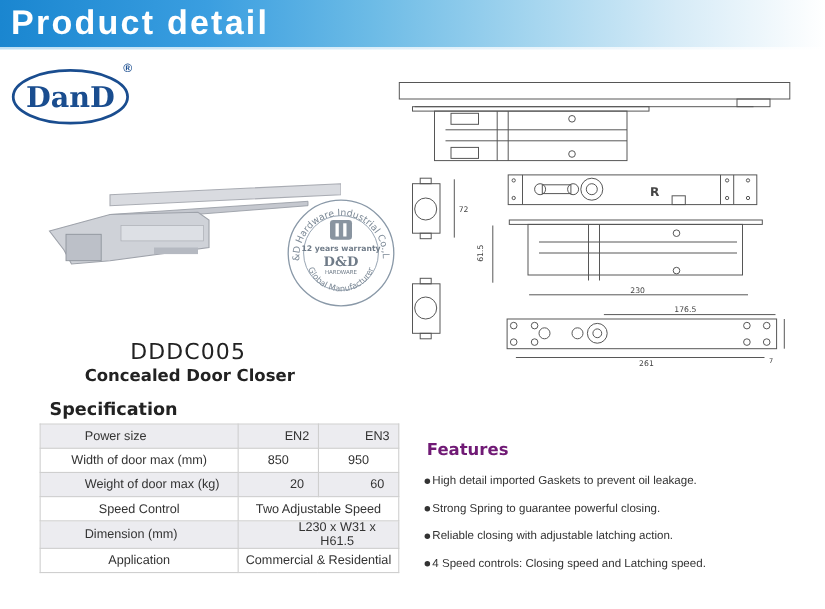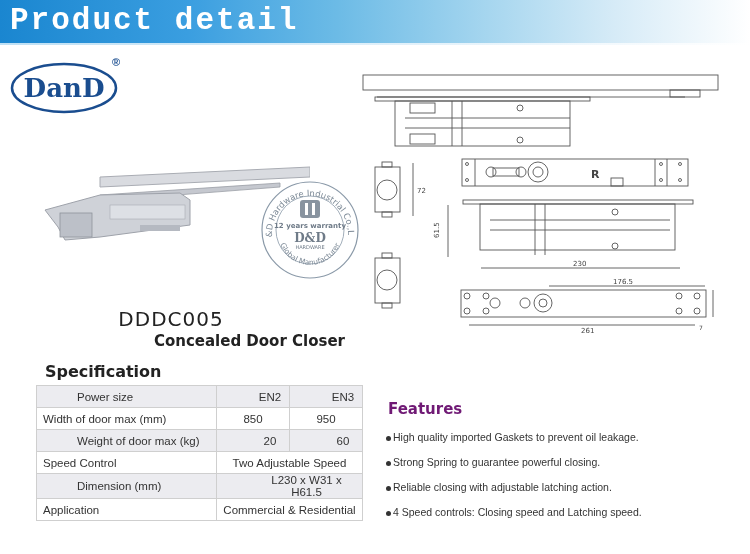--- a/index.html
+++ b/index.html
@@ -5,45 +5,45 @@
   * { box-sizing: border-box; margin: 0; padding: 0; }
   html, body { width: 750px; height: 554px; background: #ffffff; overflow: hidden; }
   body { position: relative; font-family: "Liberation Sans", sans-serif; color: #222; }
 
   .header-bar {
     position: absolute; left: 0; top: 0; width: 750px; height: 43px;
     background: linear-gradient(90deg, #1a86d0 0%, #3a9ee0 25%, #6cbbe6 45%, #a6d6ef 65%, #d6ebf7 82%, #ffffff 100%);
   }
   .header-title {
     position: absolute; left: 10px; top: 2px;
-    font-family: Liberation Mono, monospace; font-weight: bold; font-size: 31px;
+    font-family: Liberation Sans, sans-serif; font-weight: bold; font-size: 31px;
     color: #ffffff; letter-spacing: 2px; line-height: 38px;
   }
   .header-underline { position: absolute; left: 0; top: 43px; width: 750px; height: 2px; background: linear-gradient(90deg,#bfe0f4,#ffffff); }
 
   .logo { position: absolute; left: 10px; top: 62px; width: 108px; height: 52px; }
   .logo-reg { position: absolute; left: 112px; top: 56px; font-size: 11px; color: #1a4d8f; font-weight: bold; }
 
   .product-photo { position: absolute; left: 40px; top: 155px; width: 270px; height: 95px; }
 
   .stamp { position: absolute; left: 258px; top: 178px; width: 104px; height: 104px; }
 
   .model { position: absolute; left: 0; width: 342px; text-align: center; top: 307px;
     font-family: "DejaVu Sans", sans-serif; font-weight: normal; font-size: 20px; letter-spacing: 1px; color: #222; }
-  .model-sub { position: absolute; left: 0; width: 345px; text-align: right; top: 332px;
+  .model-sub { position: absolute; left: 0; width: 345px; text-align: center; top: 332px;
     font-family: "DejaVu Sans", sans-serif; font-weight: bold; font-size: 15px; color: #222; }
 
   .spec-title { position: absolute; left: 45px; top: 362px;
     font-family: "DejaVu Sans", sans-serif; font-weight: bold; font-size: 16px; color: #222; }
 
   table.spec { position: absolute; left: 36px; top: 385px; width: 327px; border-collapse: collapse; font-size: 11.5px; color: #333; }
   table.spec td { border: 1px solid #cfcfcf; height: 22px; padding: 0 6px; }
   table.spec td.c { text-align: center; }
   table.spec tr.g td { background: #ececf0; padding-left: 40px; }
-  table.spec tr.w td { background: #ffffff; }
+  table.spec tr.w td { background: #ffffff; text-align: center; }
   table.spec td.label { width: 180px; }
 
   .feat-title { position: absolute; left: 388px; top: 400px;
     font-family: "DejaVu Sans", sans-serif; font-weight: bold; font-size: 15px; color: #701a75; }
   ul.feat { position: absolute; left: 386px; top: 430px; list-style: none; font-size: 10.5px; color: #333; }
   ul.feat li { height: 25px; line-height: 14px; }
   ul.feat li .dot { display: inline-block; width: 5px; height: 5px; border-radius: 50%; background: #333; margin-right: 2px; vertical-align: middle; }
 
   .drawing { position: absolute; left: 355px; top: 60px; width: 390px; height: 290px; }
 </style>
@@ -118,21 +118,21 @@
   </tr>
   <tr class="w">
     <td class="label">Application</td>
     <td class="c" colspan="2">Commercial &amp; Residential</td>
   </tr>
 </tbody>
   </table>
 
 <div class="feat-title">Features</div>
 <ul class="feat">
-  <li><span class="dot"></span><span>High quality imported Gaskets to prevent oil leakage.</span></li>
+  <li><span class="dot"></span><span>High detail imported Gaskets to prevent oil leakage.</span></li>
   <li><span class="dot"></span><span>Strong Spring to guarantee powerful closing.</span></li>
   <li><span class="dot"></span><span>Reliable closing with adjustable latching action.</span></li>
   <li><span class="dot"></span><span>4 Speed controls: Closing speed and Latching speed.</span></li>
 </ul>
 
 <svg class="drawing" viewBox="0 0 390 290" fill="none" stroke="#555" stroke-width="0.9">
 
   <rect x="8" y="15" width="355" height="15"></rect>
   <line x1="22" y1="37" x2="330" y2="37"></line>
   <rect x="315" y="30" width="30" height="7"></rect>

